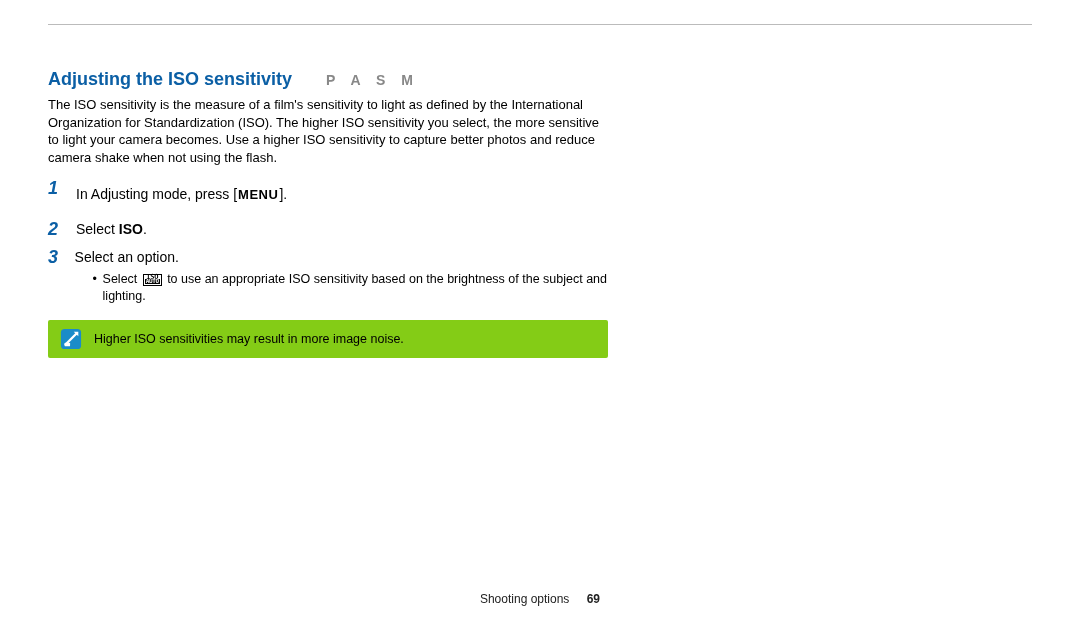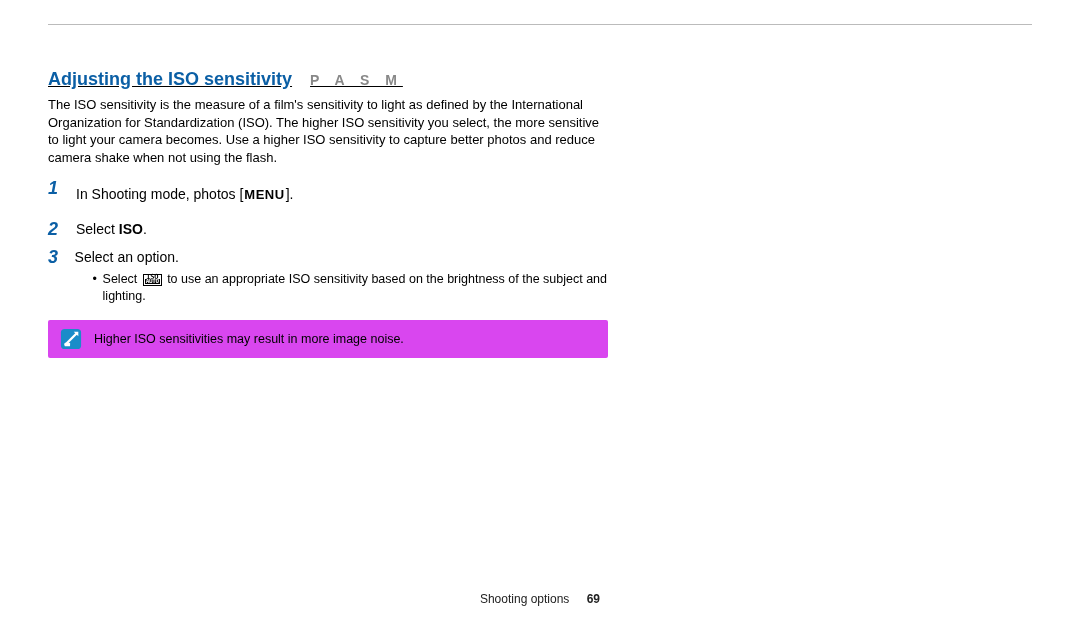--- a/index.html
+++ b/index.html
@@ -28,23 +28,22 @@
       border: none;
       border-top: 1px solid #bbbbbb;
       margin-bottom: 24px;
     }
     .content {
       width: 560px;
     }
     .heading-row {
       display: flex;
       align-items: baseline;
-      gap: 18px;
+      gap: 34px;
       margin-bottom: 6px;
-      text-decoration: underline;
     }
     .heading {
       font-weight: bold;
       color: #0b5fa5;
       font-size: 18px;
     }
     .modes {
       color: #888888;
       font-weight: bold;
       letter-spacing: 6px;
@@ -129,21 +128,21 @@
       color: #fff;
       font-size: 6px;
       padding: 0 1px;
       letter-spacing: -0.4px;
       font-weight:bold;
     }
     .note-box {
       display: flex;
       align-items: center;
       gap: 12px;
-      background: #d946ef;
+      background: #84cc16;
       padding: 8px 12px;
       margin-top: 14px;
       border-radius: 2px;
     }
     .note-icon {
       width: 22px;
       height: 22px;
       flex-shrink: 0;
     }
     .note-icon svg {
@@ -179,21 +178,21 @@
       <span class="modes">P A S M</span>
     </div>
 
     <p class="intro">The ISO sensitivity is the measure of a film's sensitivity to light as defined by the International Organization for Standardization (ISO). The higher ISO sensitivity you select, the more sensitive to light your camera becomes. Use a higher ISO sensitivity to capture better photos and reduce camera shake when not using the flash.</p>
 
     <ol class="steps">
 
       <li class="step">
         <span class="step-num">1</span>
         <span class="step-text">
-          <span>In Shooting mode, photos [</span><span class="menu-icon">MENU</span><span>].</span>
+          <span>In Adjusting mode, press [</span><span class="menu-icon">MENU</span><span>].</span>
         </span>
       </li>
 
       <li class="step">
         <span class="step-num">2</span>
         <span class="step-text">
           <span>Select </span><span class="bold">ISO</span><span>.</span>
         </span>
       </li>
 

